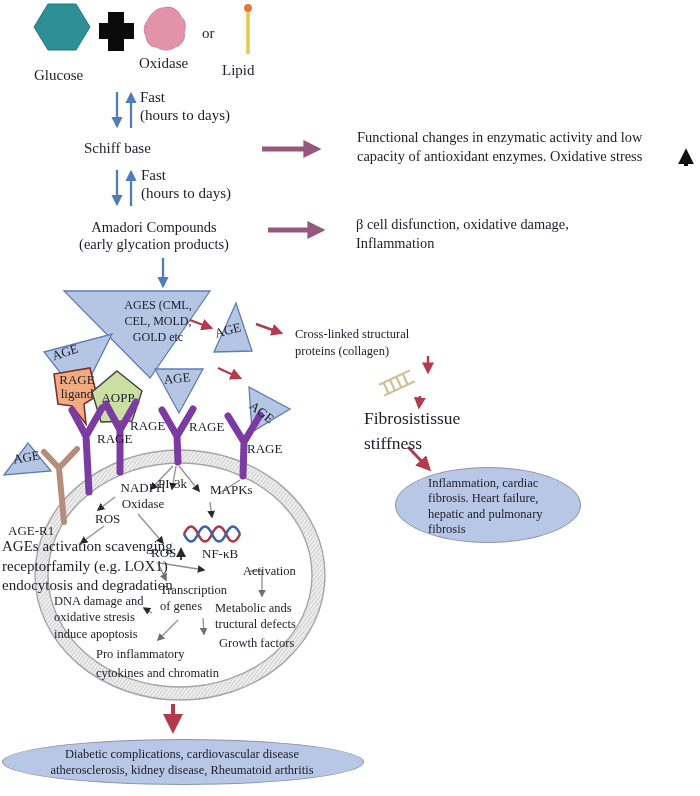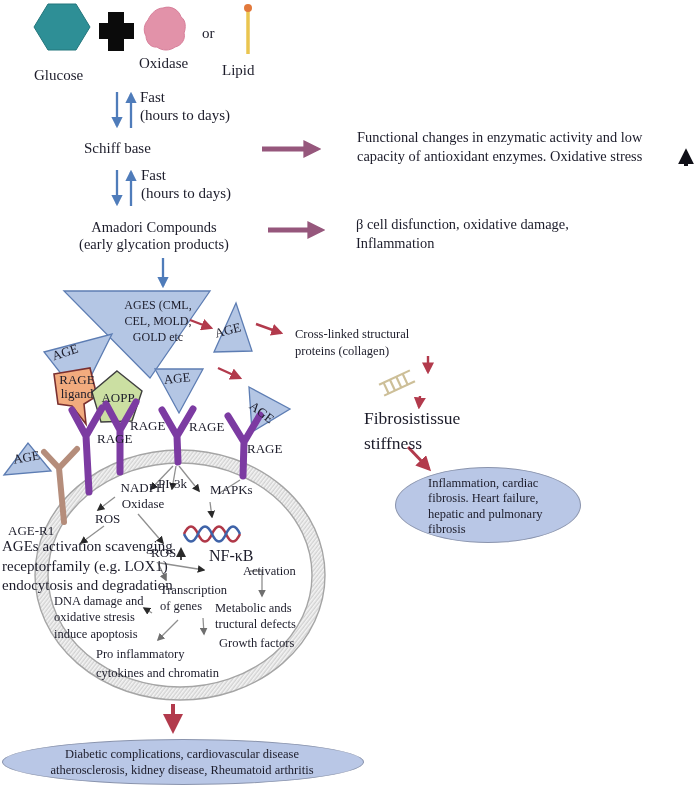--- a/index.html
+++ b/index.html
@@ -178,21 +178,21 @@
 stiffness</div>
   <div class="lbl" style="left:295px;top:326px;width:140px;font-size:12.5px;line-height:1.35;">Cross-linked structural
 proteins (collagen)</div>
 
   <div class="lbl c" style="left:112px;top:480px;width:62px;font-size:13px;line-height:1.25;">NADPH
 Oxidase</div>
   <div class="lbl" style="left:158px;top:476px;font-size:13px;">PI-3k</div>
   <div class="lbl" style="left:190px;top:482px;font-size:13px;margin-left:20px;">MAPKs</div>
   <div class="lbl" style="left:95px;top:511px;font-size:13px;">ROS</div>
   <div class="lbl" style="left:151px;top:545px;font-size:13px;">ROS</div>
-  <div class="lbl" style="left:209px;top:546px;font-size:16px;">NF-κB</div>
+  <div class="lbl" style="left:202px;top:546px;font-size:13px;">NF-κB</div>
   <div class="lbl" style="left:211px;top:564px;font-size:12.5px;margin-left:32px;">Activation</div>
   <div class="lbl" style="left:160px;top:583px;font-size:12.5px;line-height:1.25;">Transcription
 of genes</div>
   <div class="lbl" style="left:215px;top:600px;font-size:12.5px;line-height:1.3;">Metabolic ands
 tructural defects</div>
   <div class="lbl" style="left:176px;top:636px;font-size:12.5px;margin-left:43px;">Growth factors</div>
   <div class="lbl" style="left:96px;top:645px;font-size:12.5px;line-height:1.5;">Pro inflammatory
 cytokines and chromatin</div>
   <div class="lbl" style="left:54px;top:593px;font-size:12.5px;line-height:1.3;">DNA damage and
 oxidative stresis

